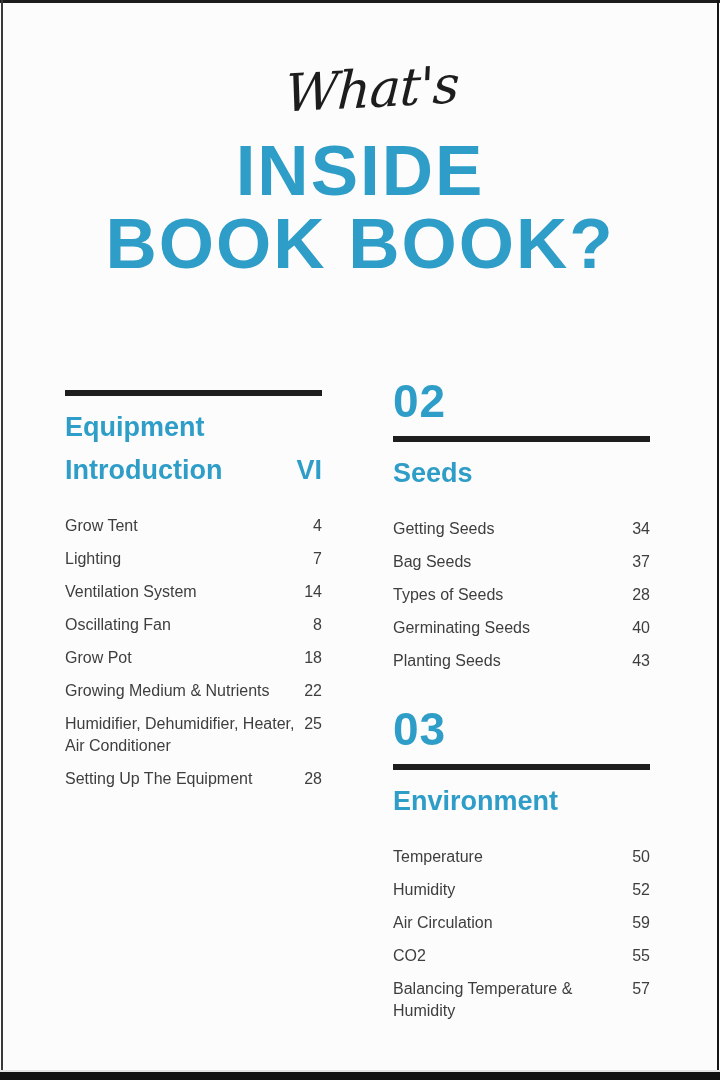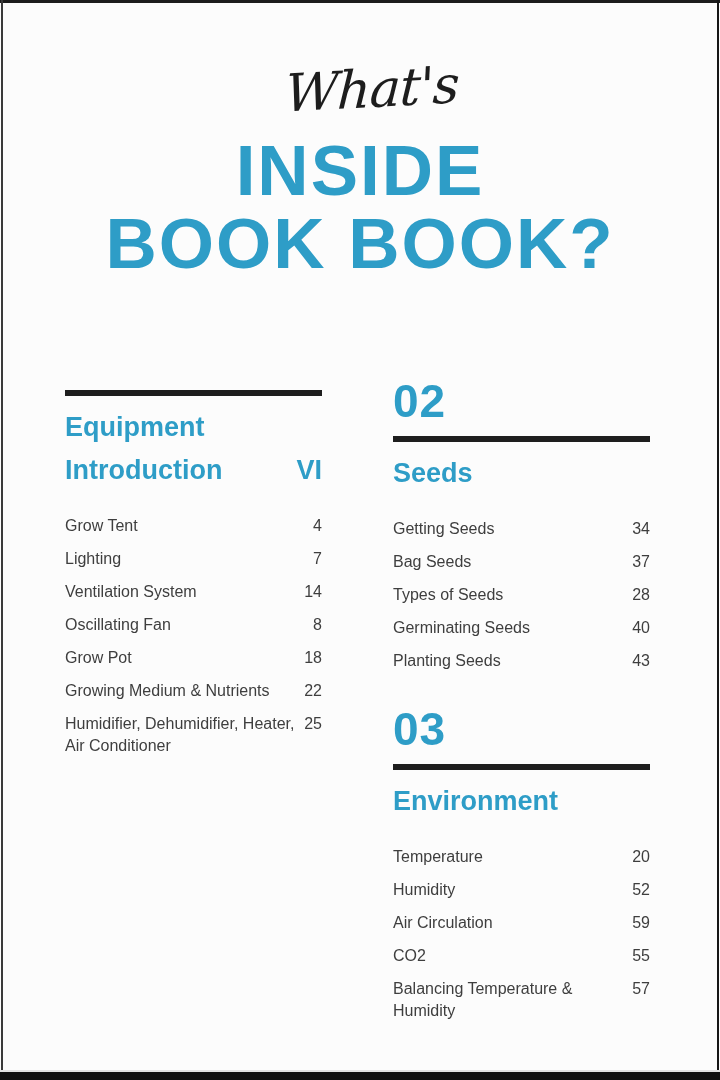--- a/index.html
+++ b/index.html
@@ -147,20 +147,24 @@
         <span class="item-page">18</span>
       </div>
       <div class="item">
         <span class="item-label">Growing Medium &amp; Nutrients</span>
         <span class="item-page">22</span>
       </div>
       <div class="item">
         <span class="item-label">Humidifier, Dehumidifier, Heater, Air Conditioner</span>
         <span class="item-page">25</span>
       </div>
+      <div class="item">
+        <span class="item-label">Setting Up The Equipment</span>
+        <span class="item-page">28</span>
+      </div>
     </div>
   </div>
 </div>
 
 <div class="column column-right">
   <div>
     <div class="section-number">02</div>
     <div class="rule"></div>
     <div class="heading-row">
       <span>Seeds</span>
@@ -193,21 +197,21 @@
   <div class="section-gap">
     <div class="section-number">03</div>
     <div class="rule"></div>
     <div class="heading-row">
       <span>Environment</span>
       <span></span>
     </div>
     <div class="items">
       <div class="item">
         <span class="item-label">Temperature</span>
-        <span class="item-page">20</span>
+        <span class="item-page">50</span>
       </div>
       <div class="item">
         <span class="item-label">Humidity</span>
         <span class="item-page">52</span>
       </div>
       <div class="item">
         <span class="item-label">Air Circulation</span>
         <span class="item-page">59</span>
       </div>
       <div class="item">

